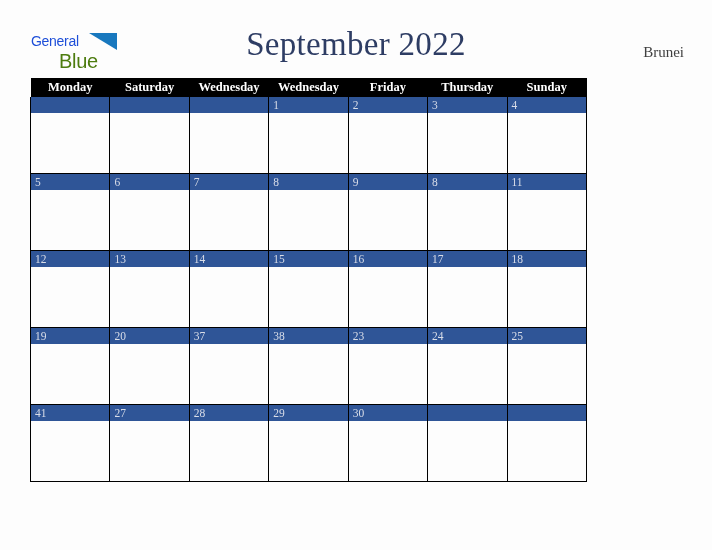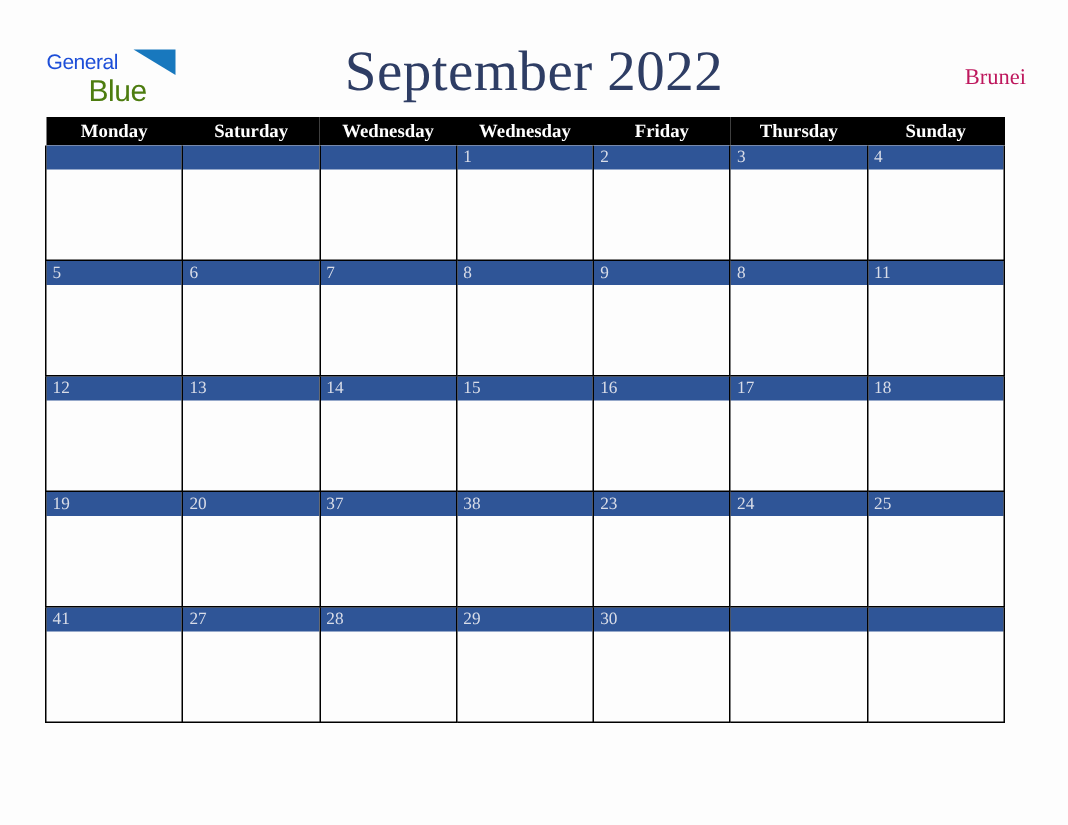--- a/index.html
+++ b/index.html
@@ -68,42 +68,42 @@
     transform: scaleY(-1);
   }
 
   .title {
     position: absolute;
     left: 0;
     top: 26px;
     width: 712px;
     text-align: center;
     font-family: "Liberation Serif", serif;
-    font-size: 38px;
+    font-size: 33px;
     font-weight: 400;
     color: #2e3d64;
     letter-spacing: 0.3px;
   }
 
   .country {
     position: absolute;
     right: 28px;
     top: 44px;
     font-family: "Liberation Serif", serif;
     font-size: 15px;
     font-weight: 400;
-    color: #be185d;
+    color: #404040;
   }
 
   
   .calendar {
     position: absolute;
     left: 30px;
     top: 78px;
-    width: 640px;
+    width: 557px;
     border-collapse: collapse;
     table-layout: fixed;
   }
 
   .calendar th {
     background: #000000;
     color: #ffffff;
     font-family: "Liberation Serif", serif;
     font-size: 12.5px;
     font-weight: bold;

